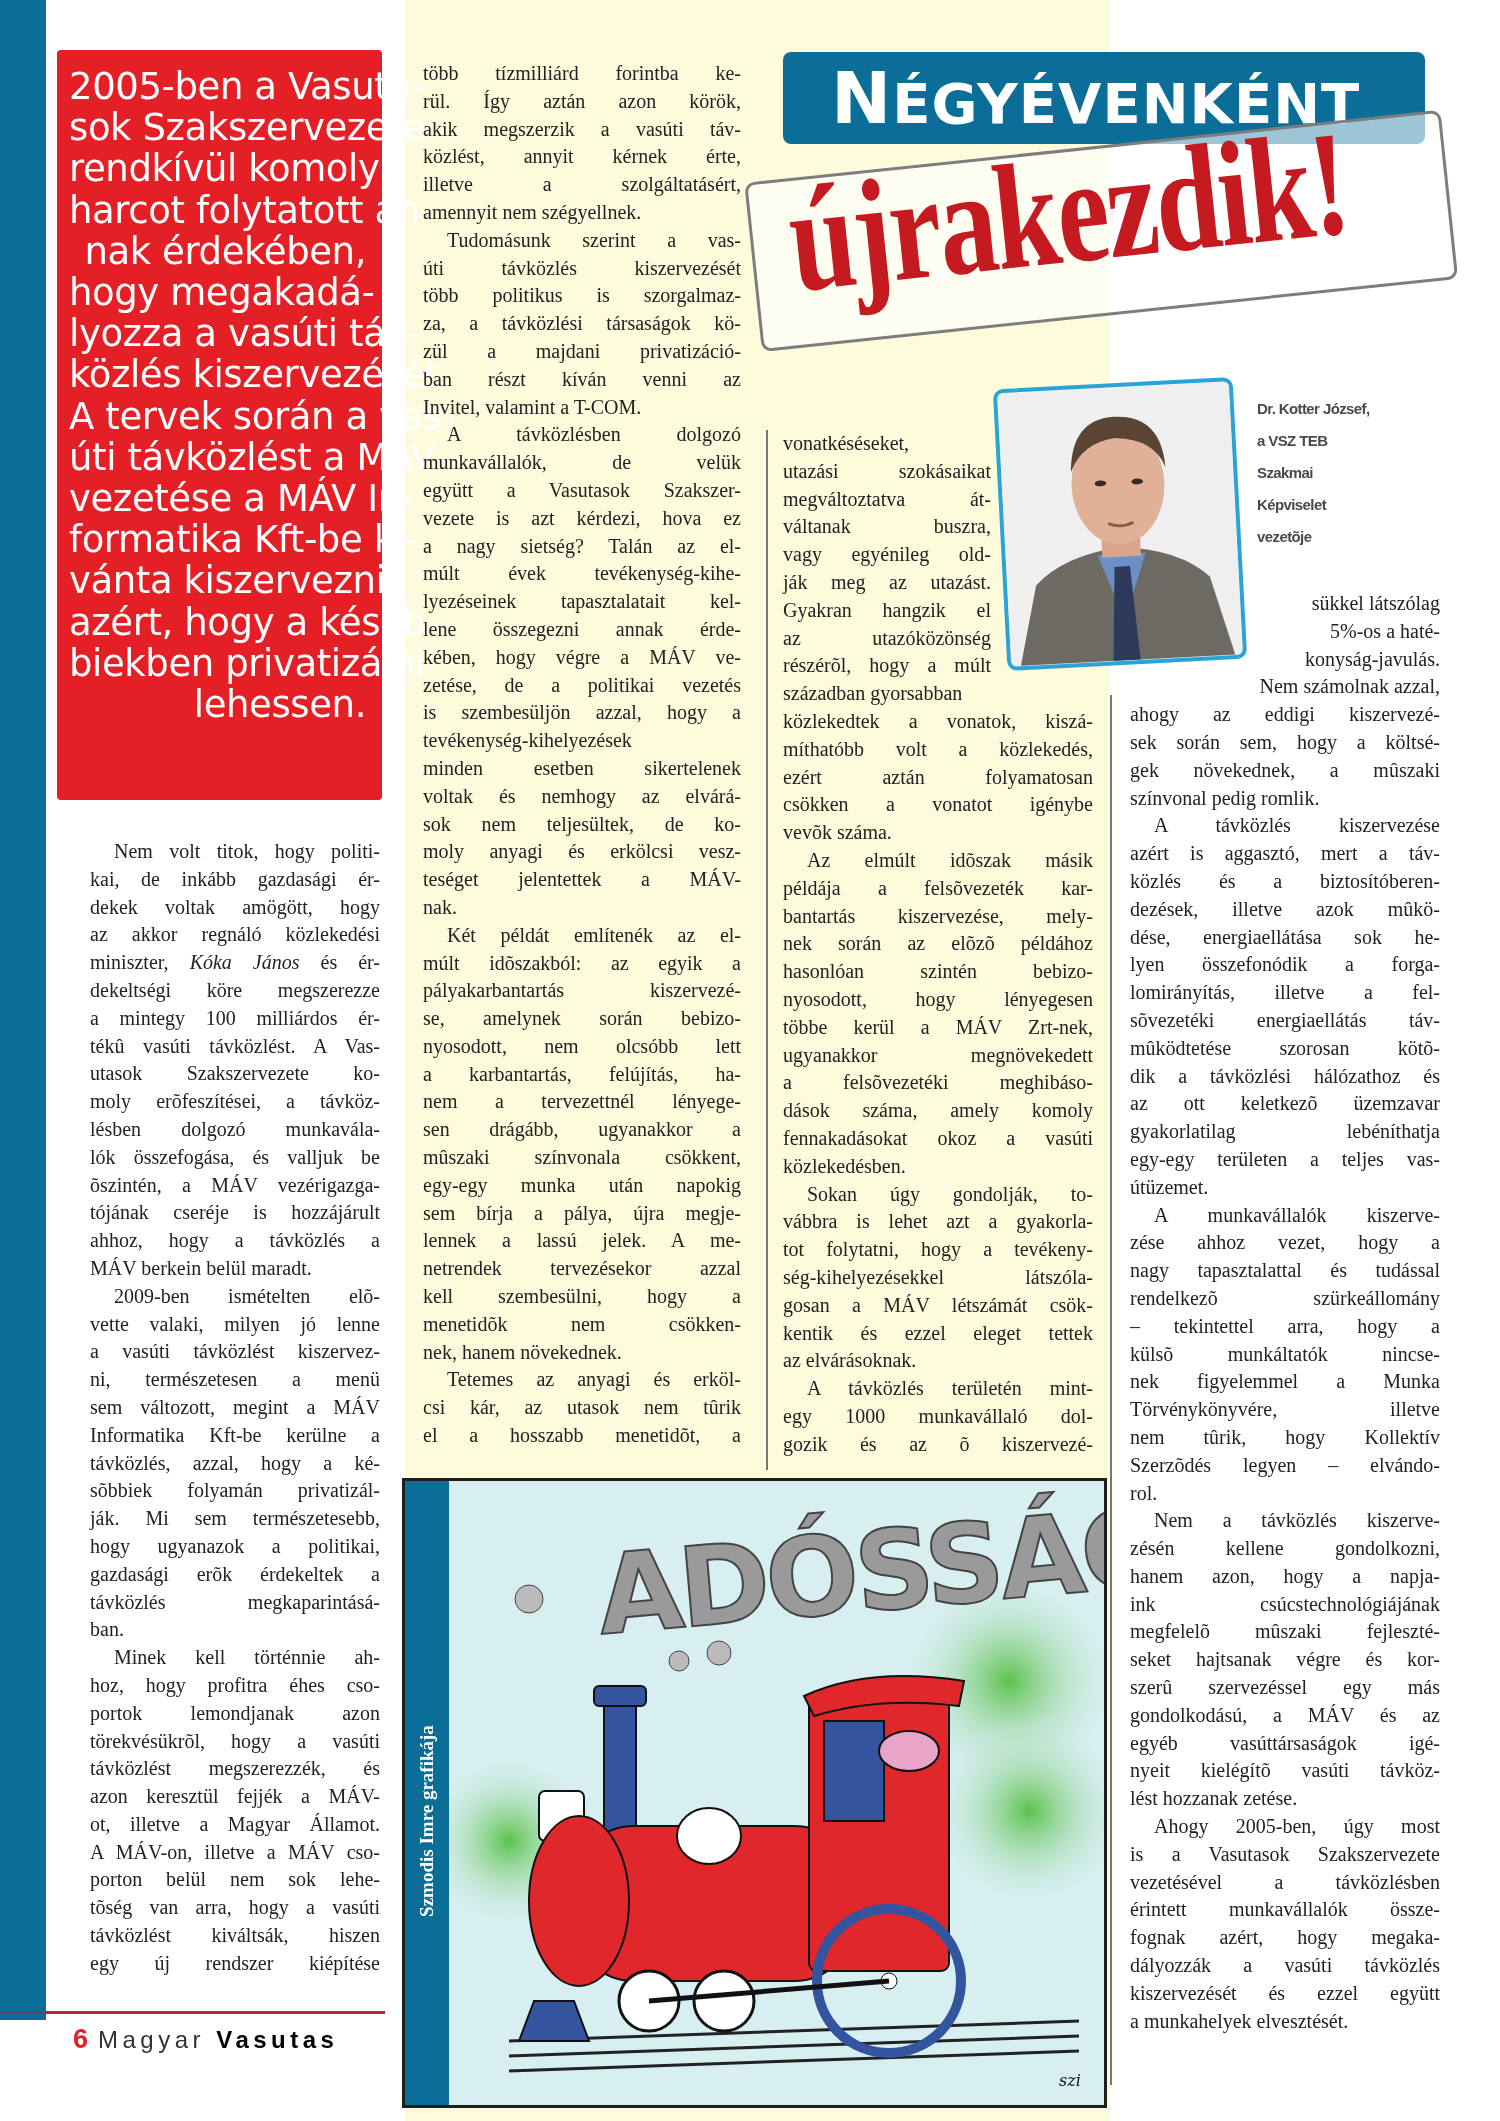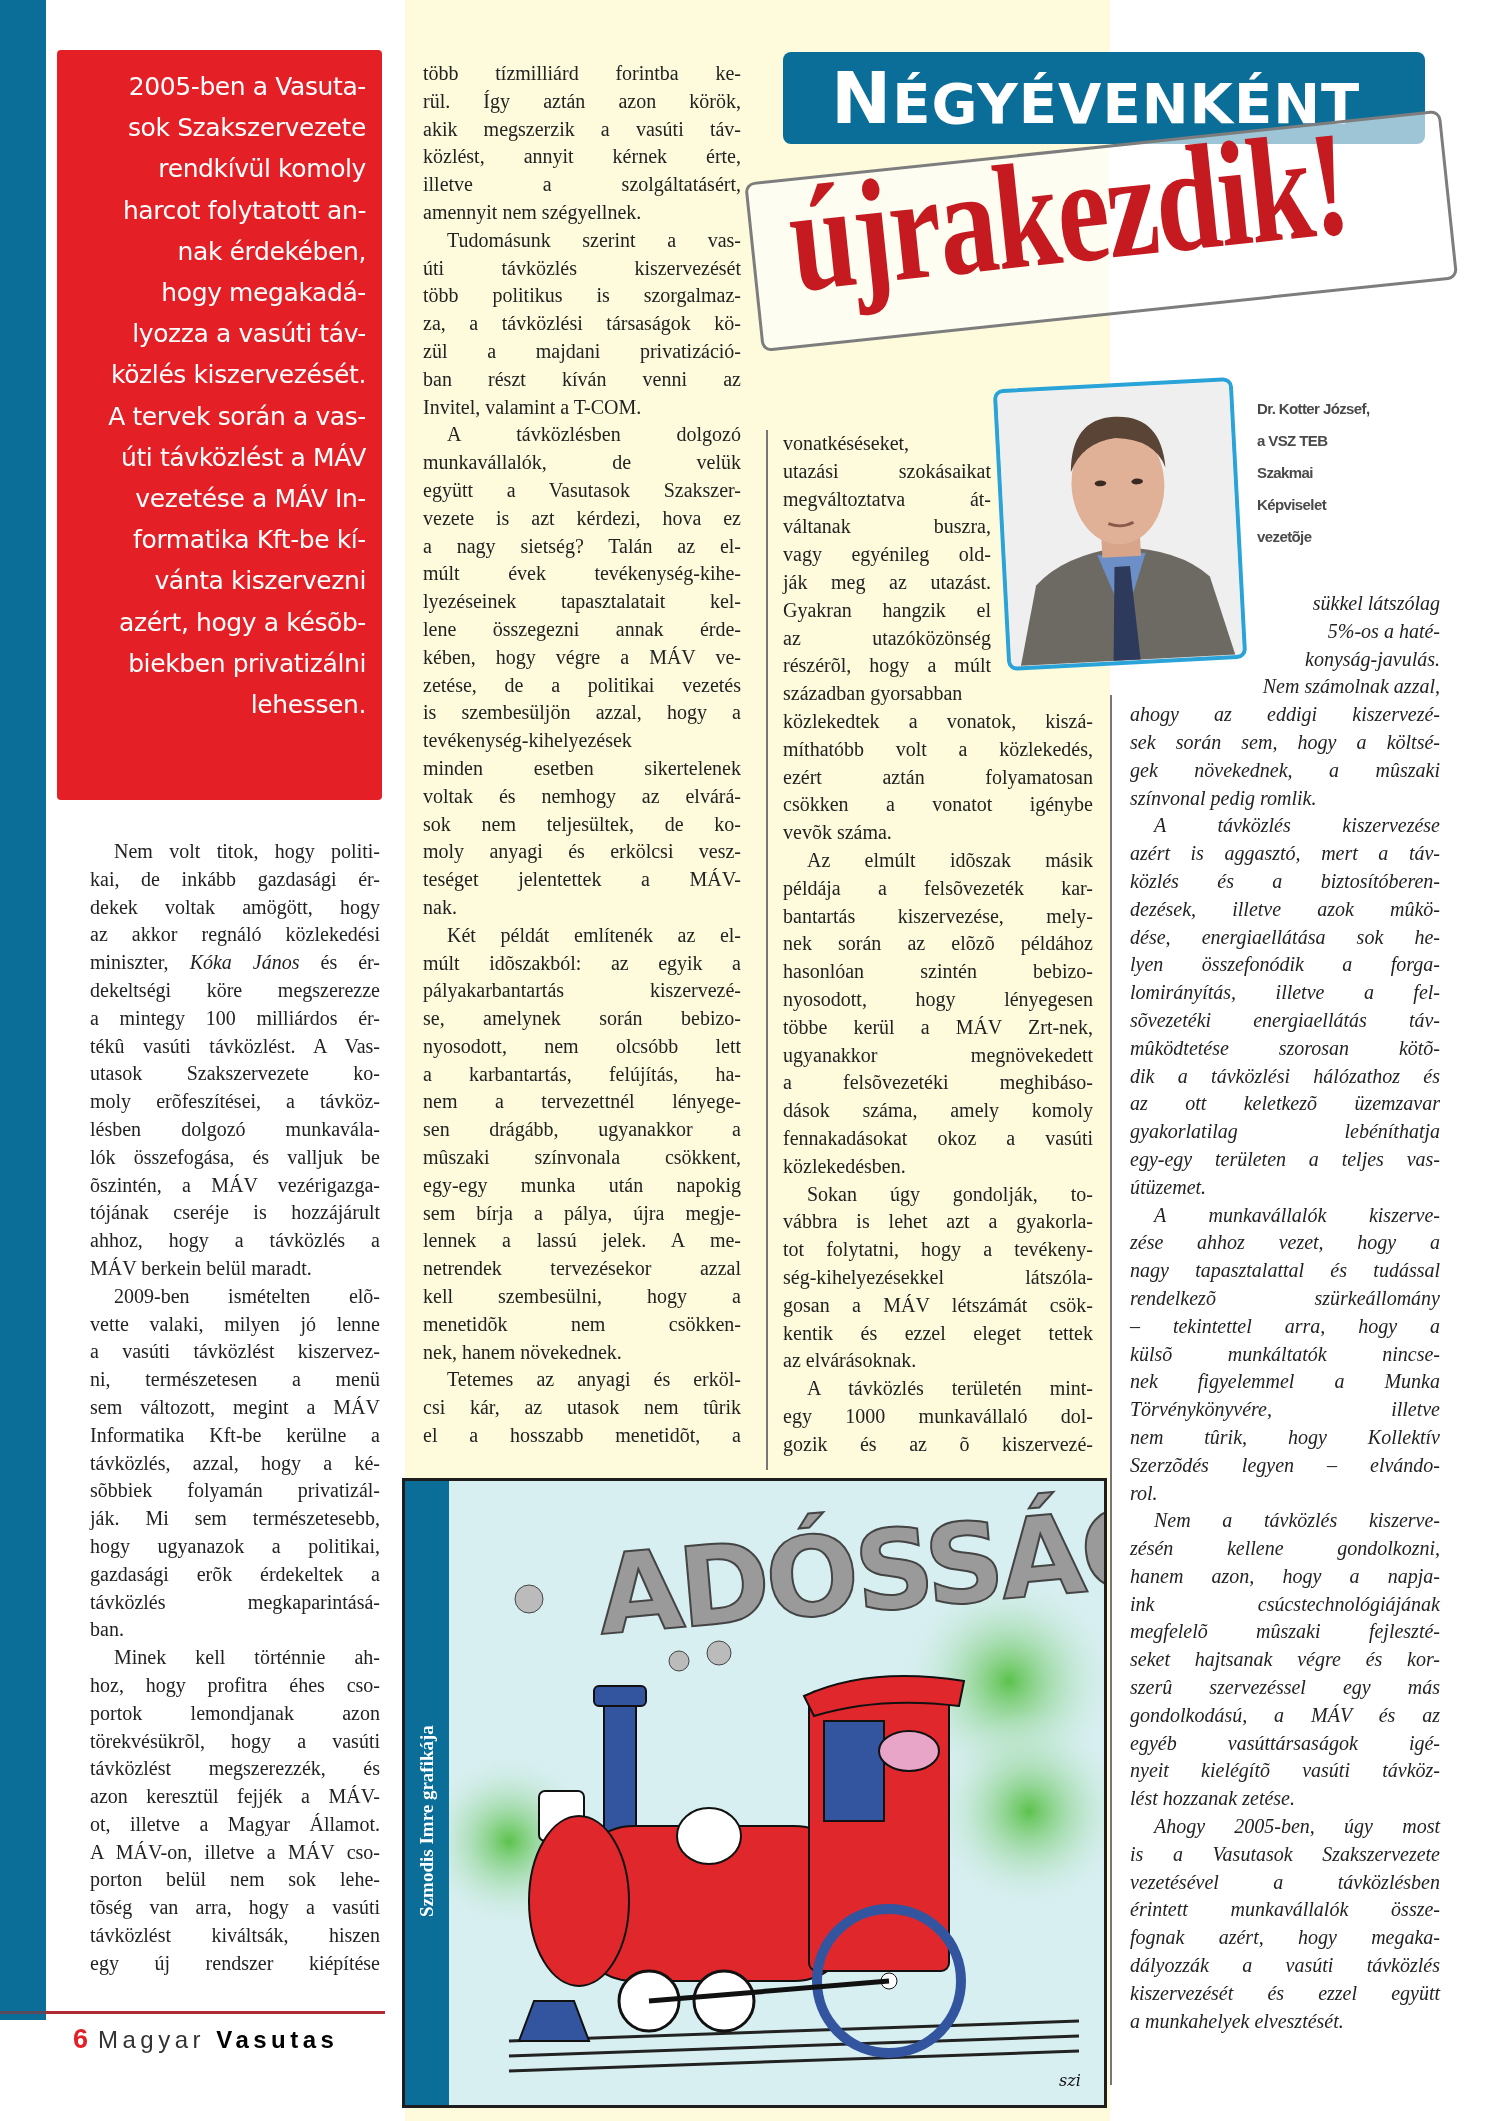--- a/index.html
+++ b/index.html
@@ -3,33 +3,33 @@
 <meta charset="utf-8">
 <style>
   * { margin:0; padding:0; box-sizing:border-box; }
   html, body { width:1500px; height:2121px; background:#ffffff; overflow:hidden; }
   body { position:relative; font-family:"Liberation Serif","DejaVu Serif",serif; color:#222; }
 
   .left-band { position:absolute; left:0; top:0; width:46px; height:2020px; background:#0a6e98; }
   .cream-band { position:absolute; left:405px; top:0; width:705px; height:2121px; background:#fdfbdc; }
 
   
-  .pullquote { position:absolute; left:57px; top:50px; width:325px; height:750px; background:#e41f26; border-radius:4px; padding:16px 16px 0 12px; text-align:right; color:#fff; font-family:"DejaVu Sans","Liberation Sans",sans-serif; font-size:25px; line-height:41.2px; letter-spacing:-0.4px; }
+  .pullquote { position:absolute; left:57px; top:50px; width:325px; height:750px; background:#e41f26; border-radius:4px; padding:16px 16px 0 12px; text-align:right; color:#fff; font-family:"DejaVu Sans","Liberation Sans",sans-serif; font-size:37px; line-height:41.2px; letter-spacing:-0.4px; }
   .pullquote .ln { display:block; white-space:nowrap; }
 
   
   .col { position:absolute; font-size:20px; line-height:27.8px; text-align:justify; }
   .col .ln { display:block; white-space:nowrap; text-align:justify; text-align-last:justify; }
   .col .ln.last { text-align-last:left; }
   .col .ln.ind { padding-left:24px; }
   .col .ln.right { text-align:right; text-align-last:right; }
   .col1 { left:90px; top:838px; width:290px; }
   .col2 { left:423px; top:60px; width:318px; }
   .col3 { left:783px; top:430px; width:310px; }
-  .col4 { left:1130px; top:590px; width:310px;font-style:italic; }
+  .col4 { left:1130px; top:590px; width:310px; }
   i.it { font-style:italic;margin-top:12px; }
 
   .vdiv { position:absolute; width:2px; background:#777; }
 
   
   .footer-rule { position:absolute; left:0; top:2011px; width:385px; height:3px; background:#b02a33; }
   .footer-rule .dark { position:absolute; left:0; top:0; width:46px; height:3px; background:#5a4a5a; }
   .footer { position:absolute; left:73px; top:2024px; font-family:"Liberation Sans","DejaVu Sans",sans-serif; font-size:24px; letter-spacing:4.5px; white-space:nowrap; }
   .footer .pg { color:#e41f26; font-weight:bold; font-size:27px; margin-right:10px; letter-spacing:0; }
   .footer .mag { color:#333; }

